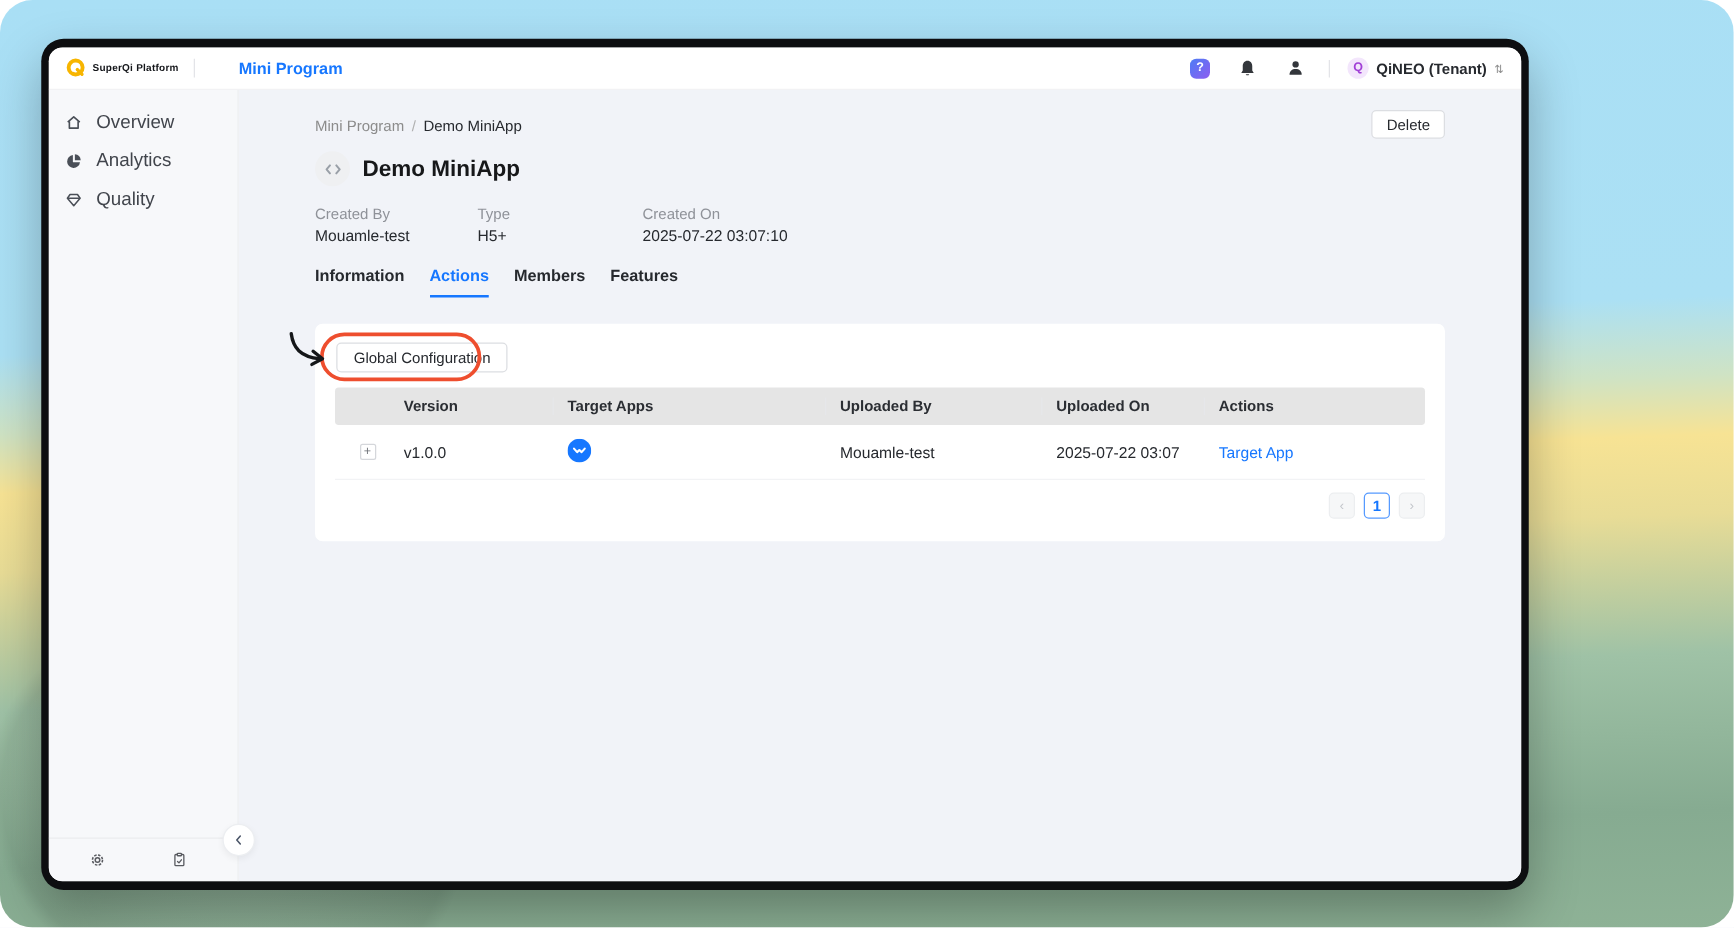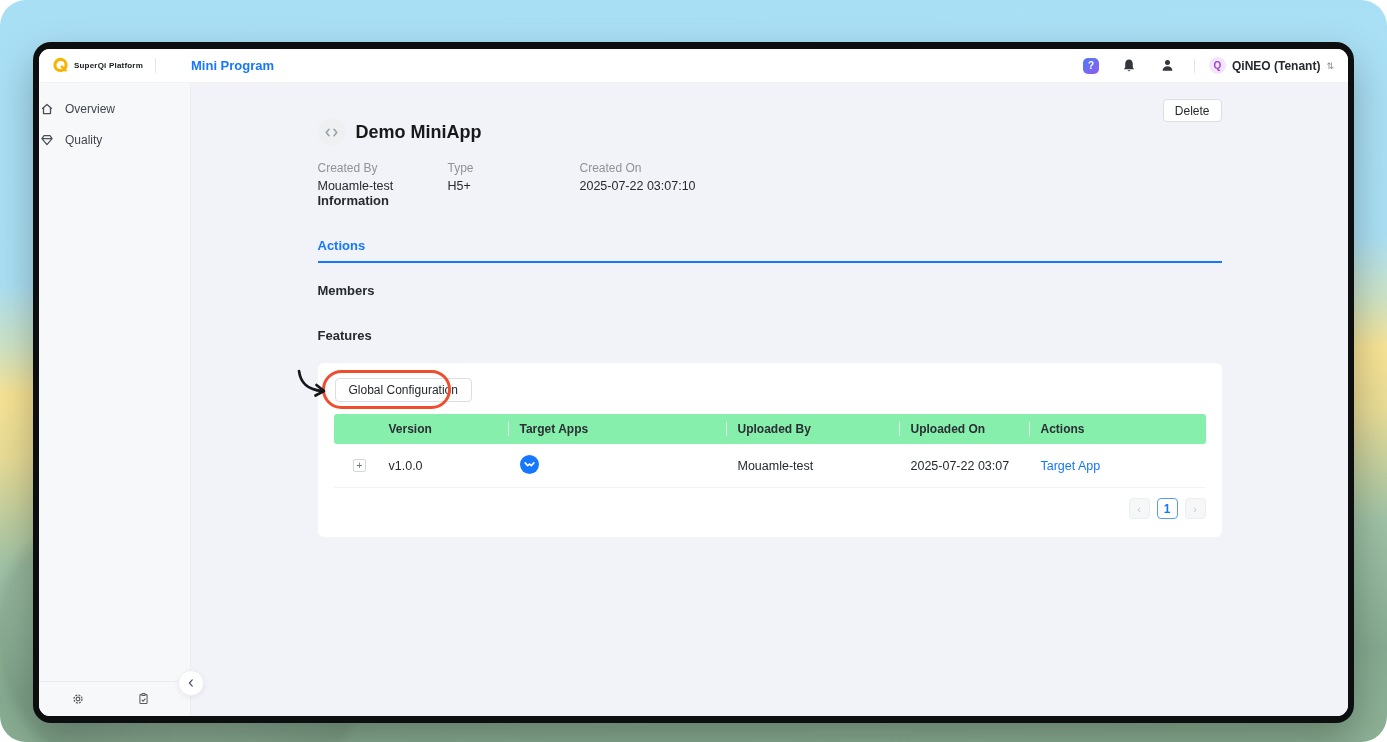--- a/index.html
+++ b/index.html
@@ -4,21 +4,21 @@
 <style>
   * { margin:0; padding:0; box-sizing:border-box; }
   html,body { width:1387px; height:742px; background:#fff; font-family:"Liberation Sans", sans-serif; }
   .stage {
     position:relative; width:1387px; height:742px; border-radius:26px; overflow:hidden;
     background:linear-gradient(178deg,#a9dff5 0%, #abe0f4 36%, #cfe3c4 44%, #f7e394 50%, #e8dc96 58%, #9fc2a6 72%, #86ab91 88%, #8eb296 100%);
   }
   .stage::before{ content:""; position:absolute; left:-80px; bottom:-120px; width:520px; height:420px;
     background:radial-gradient(closest-side, rgba(255,255,255,.10), rgba(0,0,0,.06) 70%, transparent 75%); transform:rotate(18deg); }
   .window {
-    position:absolute; left:33px; top:42px; width:1321px; height:681px;
+    position:absolute; left:33px; top:31px; width:1190px; height:681px;
     background:#0d0e10; border-radius:18px; padding:7px 6px; box-shadow:0 18px 40px rgba(0,0,0,.28);
   }
   .app { width:100%; height:100%; background:#fff; border-radius:11px; overflow:hidden; display:flex; flex-direction:column; }
 
   
   .topbar { height:34px; background:#fff; display:flex; align-items:center; padding:0 14px 0 13px; border-bottom:1px solid #f2f2f4; flex:0 0 auto; }
   .brand { display:flex; align-items:center; gap:5px; }
   .brand-text { font-size:8px; font-weight:700; color:#14161a; letter-spacing:.2px; }
   .vdiv { width:1px; height:15px; background:#e3e4e8; margin-left:12px; }
   .nav-title { margin-left:35px; font-size:13px; font-weight:700; color:#1677ff; cursor:pointer; }
@@ -30,21 +30,21 @@
   .tenant { display:flex; align-items:center; gap:6px; margin-left:14px; cursor:pointer; }
   .tenant-avatar { width:17px; height:17px; border-radius:50%; background:#f3e6fc; color:#a13fd6; font-size:10px; font-weight:700;
     display:flex; align-items:center; justify-content:center; }
   .tenant-name { font-size:12px; font-weight:700; color:#26292e; }
   .tenant-caret { font-size:9px; color:#8c8c8c; }
 
   
   .body-row { flex:1; display:flex; min-height:0; }
   .sidebar { position:relative; width:152px; flex:0 0 152px; background:#f7f8fa; border-right:1px solid #ebedf0; display:flex; flex-direction:column; }
   .side-nav { padding-top:10px; }
-  .side-item { display:flex; align-items:center; gap:11px; height:31px; padding-left:1px; font-size:12px; color:#41454c; cursor:pointer; }
+  .side-item { display:flex; align-items:center; gap:11px; height:31px; padding-left:13px; font-size:15px; color:#41454c; cursor:pointer; }
   .side-item .ic { display:flex; width:14px; color:#4a4f57; }
   .side-item.active { color:#1677ff; font-weight:600; }
   .side-item.active .ic { color:#1677ff; }
   .side-bottom { margin-top:auto; border-top:1px solid #ececee; height:35px; display:flex; align-items:center; justify-content:space-between; padding:0 40px 0 32px; }
   .side-bottom .ic { color:#595b60; cursor:pointer; display:flex; }
   .collapse-btn { position:absolute; left:139px; bottom:20px; width:26px; height:26px; border-radius:50%; background:#fff;
     border:1px solid #eceef1; box-shadow:0 2px 6px rgba(0,0,0,.06); color:#4a5568; display:flex; align-items:center; justify-content:center; cursor:pointer; z-index:6; }
 
   
   .main { position:relative; flex:1; background:#f1f3f8; overflow:hidden; }
@@ -56,35 +56,35 @@
   .delete-btn { position:absolute; top:16px; right:0; height:23px; padding:0 11px; background:#fff; border:1px solid #dcdee2;
     border-radius:4px; font-size:12px; color:#26292e; cursor:pointer; font-family:inherit; }
   .title-row { display:flex; align-items:center; gap:10px; margin-top:13px; }
   .title-ic { width:28px; height:28px; border-radius:50%; background:#eff0f2; color:#9aa0a8; display:flex; align-items:center; justify-content:center; }
   .page-title { font-size:18px; font-weight:700; color:#17181a; }
   .meta-row { display:flex; margin-top:15px; }
   .meta-col { margin-right:0; }
   .meta-col:nth-child(1){ width:130px; } .meta-col:nth-child(2){ width:132px; } .meta-col:nth-child(3){ width:123px; }
   .meta-label { font-size:12px; color:#8f9299; margin-bottom:4px; }
   .meta-value { font-size:12.5px; color:#26292e; font-weight:500; }
-  .tabs { display:flex; gap:20px; margin-top:0;flex-direction:column; }
+  .tabs { display:flex; gap:20px; margin-top:17px; }
   .tab { font-size:13px; font-weight:600; color:#26292e; padding-bottom:8px; border-bottom:2px solid transparent; cursor:pointer; }
   .tab.active { color:#1677ff; border-bottom-color:#1677ff; }
 
   
-  .card { position:relative; margin-top:10px; background:#fff; border-radius:6px; padding:15px 16px 18px; overflow:visible; }
+  .card { position:relative; margin-top:21px; background:#fff; border-radius:6px; padding:15px 16px 18px; overflow:visible; }
   .gc-wrap { position:relative; display:inline-block; margin-left:1px; }
   .gc-btn { height:24px; padding:0 13px; background:#fff; border:1px solid #dcdee2; border-radius:4px; font-size:12px; color:#26292e;
     cursor:pointer; font-family:inherit; position:relative; z-index:2; }
   .anno-ring { position:absolute; left:-13px; top:-8px; width:129px; height:39px; border:3px solid #ee4e2e; border-radius:20px; pointer-events:none; z-index:3; }
   .anno-arrow { position:absolute; left:-44px; top:-10px; pointer-events:none; z-index:3; }
 
   .tbl { margin-top:12px; }
   .tbl-head, .tbl-row { display:grid; grid-template-columns:40px 134px 218px 173px 130px 1fr; align-items:center; }
-  .tbl-head { height:30px; background:#86efac; border-radius:3px; }
+  .tbl-head { height:30px; background:#e5e5e5; border-radius:3px; }
   .th { position:relative; font-size:12px; font-weight:600; color:#2b2e33; padding-left:12px; }
   .th.first { padding-left:15px; }
   .th.sep::before { content:""; position:absolute; left:0; top:50%; transform:translateY(-50%); width:1px; height:14px; background:#e6e7ea; }
   .tbl-row { height:44px; border-bottom:1px solid #f2f3f5; }
   .td { font-size:12.5px; color:#26292e; padding-left:12px; }
   .td.first { padding-left:15px; }
   .expand-cell { display:flex; justify-content:center; }
   .expand-btn { width:13px; height:13px; border:1px solid #d5d7db; border-radius:2px; background:#fff; color:#6b6e74; font-size:10px;
     line-height:10px; display:flex; align-items:center; justify-content:center; cursor:pointer; padding:0; }
   .link { color:#1677ff; cursor:pointer; }
@@ -146,20 +146,29 @@
         <aside class="sidebar">
           <nav class="side-nav">
             <div class="side-item">
               <span class="ic">
                 <svg width="14" height="14" viewBox="0 0 16 16" fill="none" stroke="currentColor" stroke-width="1.5" stroke-linejoin="round">
                   <path d="M2.5 7.6 L8 2.8 L13.5 7.6"></path>
                     <path d="M4 6.8 V13.2 H12 V6.8"></path>
                 </svg>
               </span>
               <span>Overview</span>
+            </div>
+            <div class="side-item">
+              <span class="ic">
+                <svg width="14" height="14" viewBox="0 0 16 16" fill="currentColor">
+                  <path d="M7.2 2.3 A5.9 5.9 0 1 0 13.7 8.8 L7.2 8.8 Z"></path>
+                  <path d="M9 1.6 A6 6 0 0 1 14.4 7 L9 7 Z"></path>
+                </svg>
+              </span>
+              <span>Analytics</span>
             </div>
             <div class="side-item">
               <span class="ic">
                 <svg width="14" height="14" viewBox="0 0 16 16" fill="none" stroke="currentColor" stroke-width="1.4" stroke-linejoin="round">
                   <path d="M4.6 3 H11.4 L13.8 6.4 L8 13.2 L2.2 6.4 Z"></path>
                   <path d="M2.2 6.4 H13.8"></path>
                 </svg>
               </span>
               <span>Quality</span>
             </div>
@@ -181,20 +190,23 @@
           </div>
           <button class="collapse-btn">
             <svg width="10" height="10" viewBox="0 0 16 16" fill="none" stroke="currentColor" stroke-width="2" stroke-linecap="round" stroke-linejoin="round">
               <path d="M10 3 L5.5 8 L10 13"></path>
             </svg>
           </button>
         </aside>
 
         <main class="main">
           <div class="content">
+            <div class="breadcrumb">
+              <span class="root">Mini Program</span><span class="sep">/</span><span class="cur">Demo MiniApp</span>
+            </div>
             <button class="delete-btn">Delete</button>
 
             <div class="title-row">
               <span class="title-ic">
                 <svg width="15" height="15" viewBox="0 0 16 16" fill="none" stroke="currentColor" stroke-width="1.7" stroke-linecap="round" stroke-linejoin="round">
                   <path d="M5.3 4.6 L2.4 8 L5.3 11.4"></path>
                     <path d="M10.7 4.6 L13.6 8 L10.7 11.4"></path>
                 </svg>
               </span>
               <h1 class="page-title">Demo MiniApp</h1>

